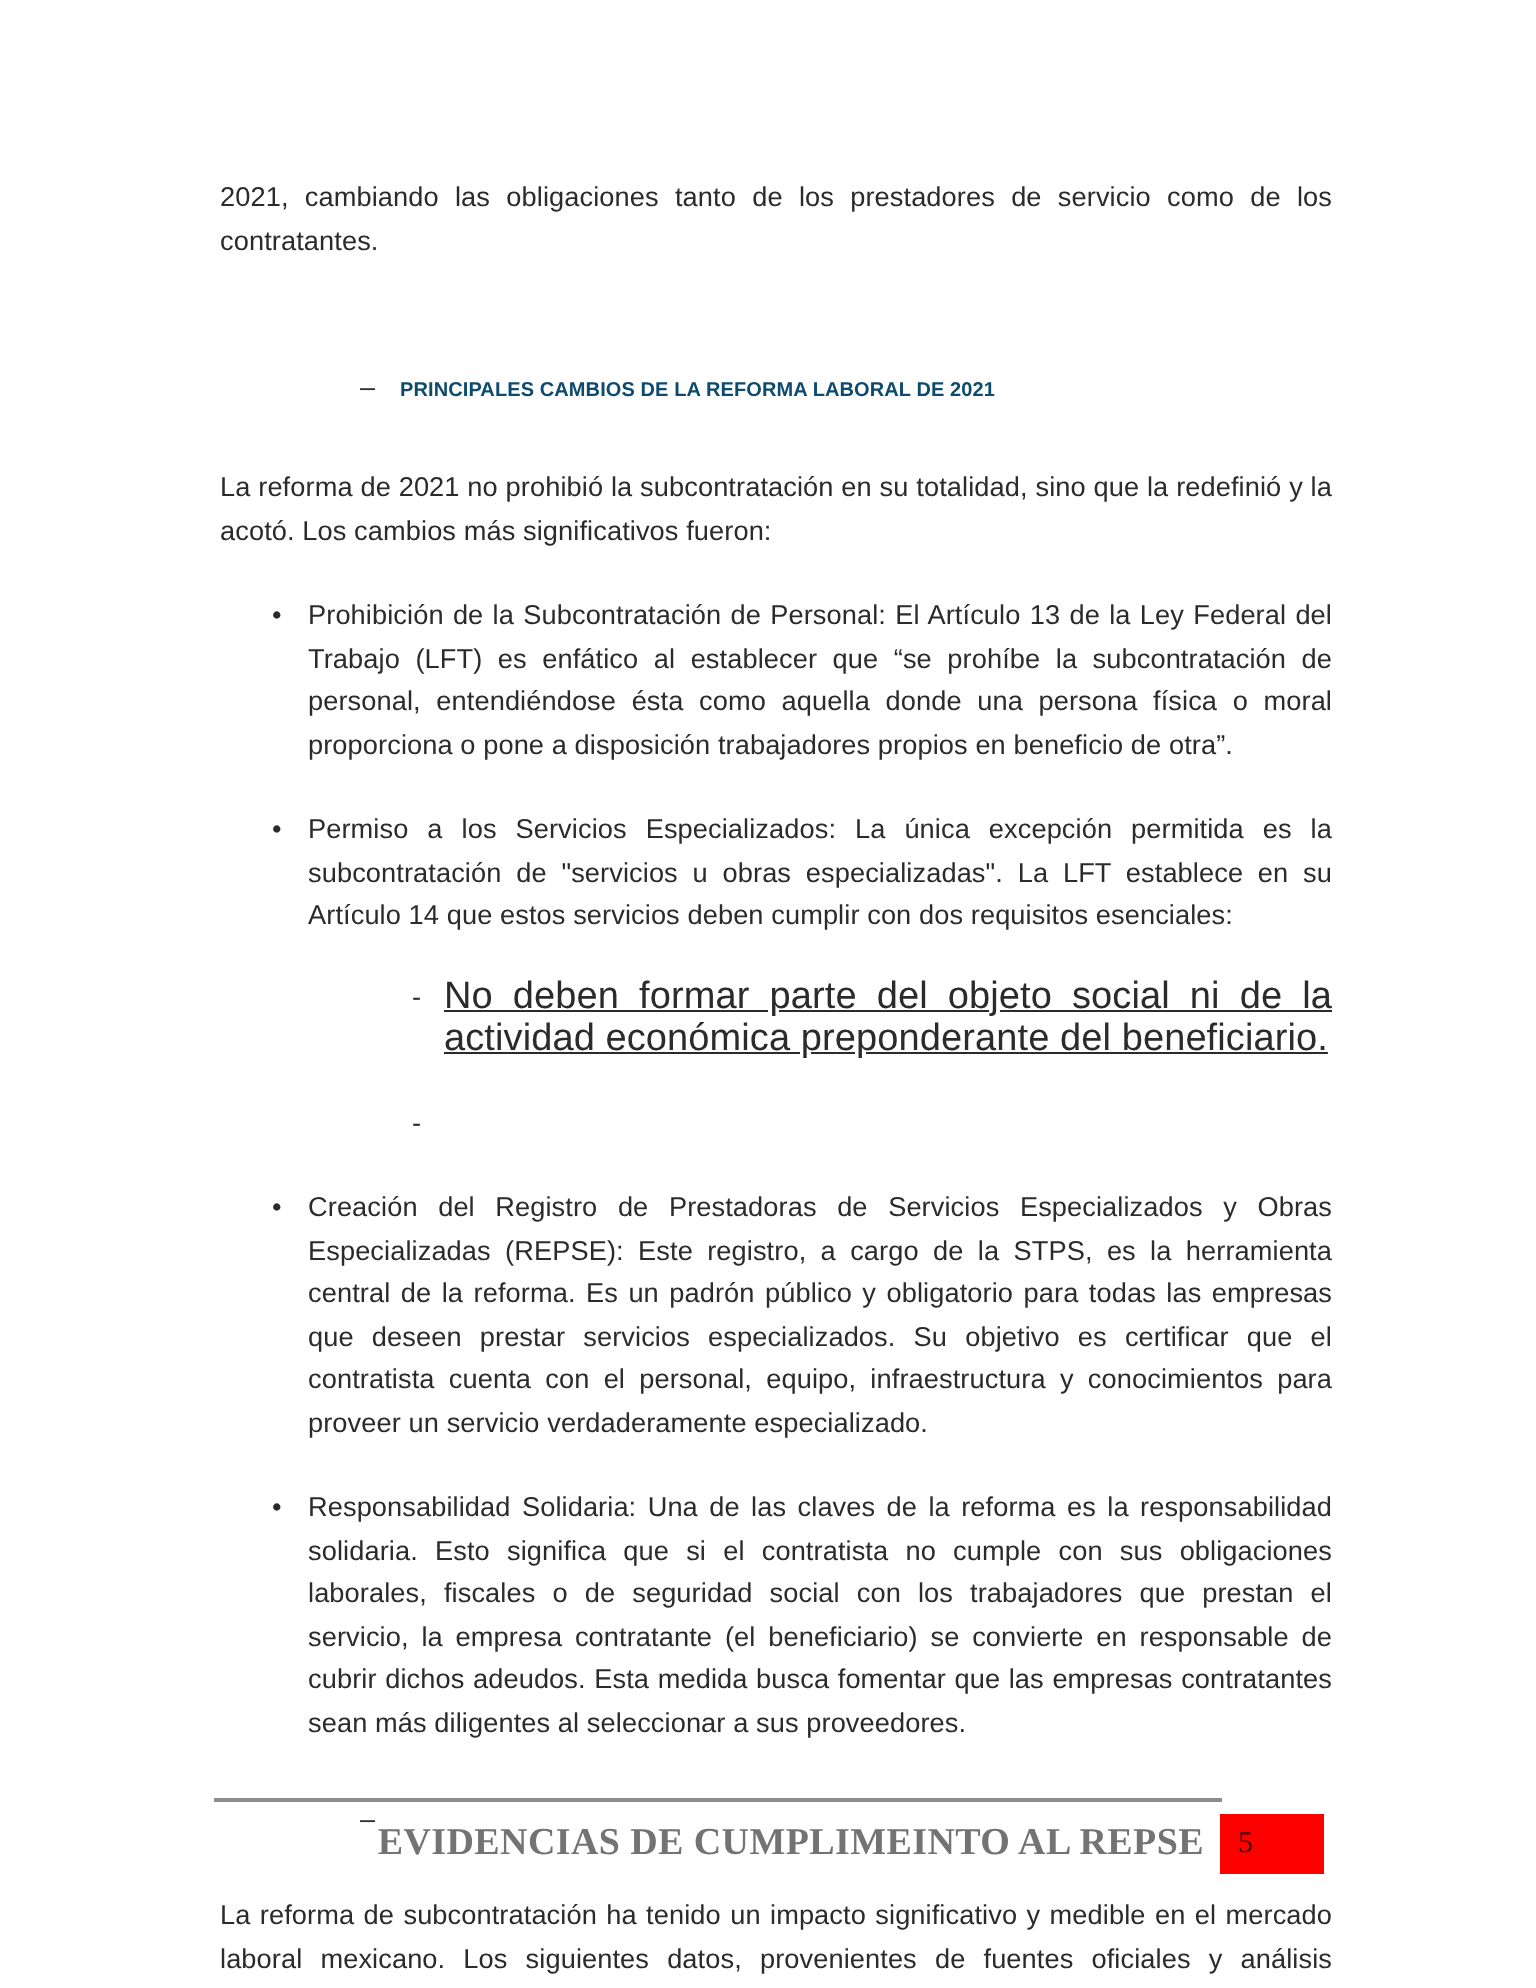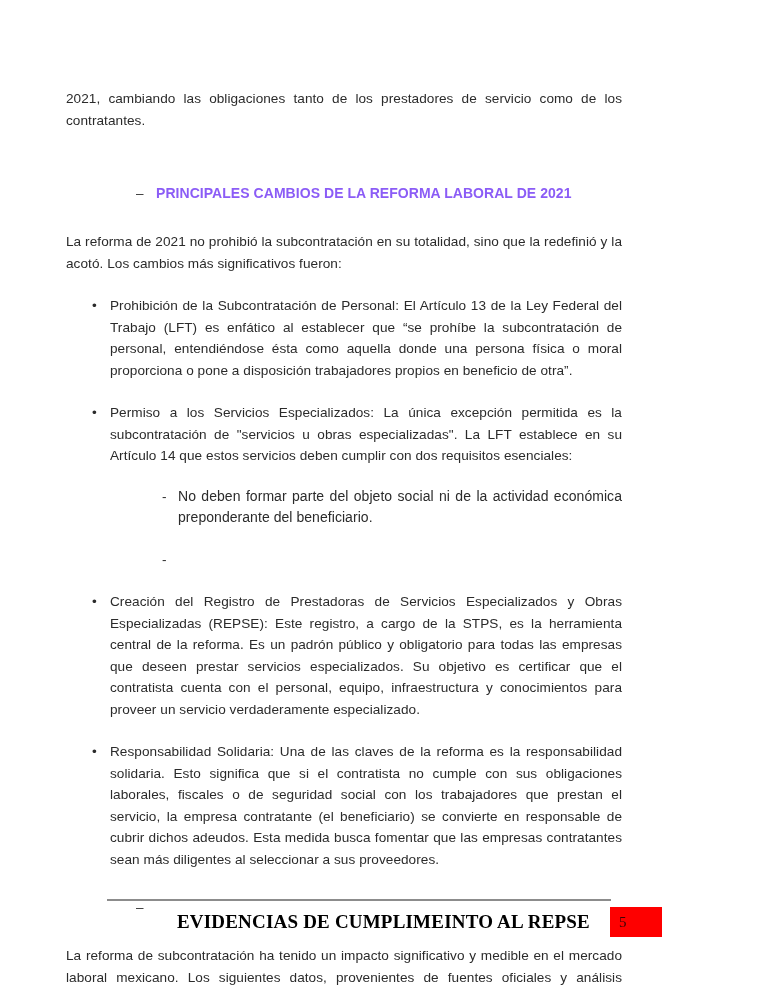--- a/index.html
+++ b/index.html
@@ -18,21 +18,21 @@
   }
 
   .page {
     position: absolute;
     top: 0;
     left: 0;
     width: 768px;
     height: 994px;
     background: #ffffff;
     box-sizing: border-box;
-    padding: 88px 106px 0 66px;
+    padding: 88px 106px 0 110px;
   }
 
   .content {
     width: 556px;
   }
 
   
   p.body-text {
     margin: 0;
     font-size: 13.6px;
@@ -53,25 +53,25 @@
     padding-left: 70px;
   }
   .heading-dash {
     width: 20px;
     flex: 0 0 20px;
     font-size: 13.5px;
     line-height: 21px;
     color: #2b2b2b;
   }
   .heading-text {
-    font-size: 14px;
+    font-size: 10px;
     font-weight: bold;
     line-height: 21px;
     letter-spacing: 0.05px;
-    color: #8b5cf6;
+    color: #0c4a6e;
   }
 
   
   ul.bullets {
     margin: 0;
     padding: 0;
     list-style: none;
   }
   li.bullet-item {
     display: flex;
@@ -114,25 +114,26 @@
     flex: 0 0 68px;
     width: 68px;
     box-sizing: border-box;
     padding-left: 52px;
     font-size: 13.6px;
     line-height: 21.5px;
     color: #2b2b2b;
   }
   .sub-bullet-body {
     flex: 1 1 auto;
-    font-size: 14px;
+    font-size: 19px;
     line-height: 21.5px;
     text-align: justify;
     letter-spacing: 0.05px;
     color: #2b2b2b;
+    text-decoration: underline;
   }
 
   
   .footer {
     position: absolute;
     left: 106px;
     right: 0;
     top: 899px;
     width: 556px;
   }
@@ -153,23 +154,23 @@
     display: flex;
     align-items: stretch;
     justify-content: flex-end;
   }
   .footer-title {
     font-family: "Liberation Serif", serif;
     font-weight: bold;
     font-size: 19px;
     line-height: 30px;
     letter-spacing: 0.2px;
-    color: #000000;
+    color: #737373;
     white-space: nowrap;
-    padding-right: 20px;
+    padding-right: 8px;
   }
   .page-badge {
     width: 52px;
     height: 30px;
     background: #fe0000;
     display: flex;
     align-items: center;
     justify-content: flex-start;
     padding-left: 9px;
     box-sizing: border-box;

